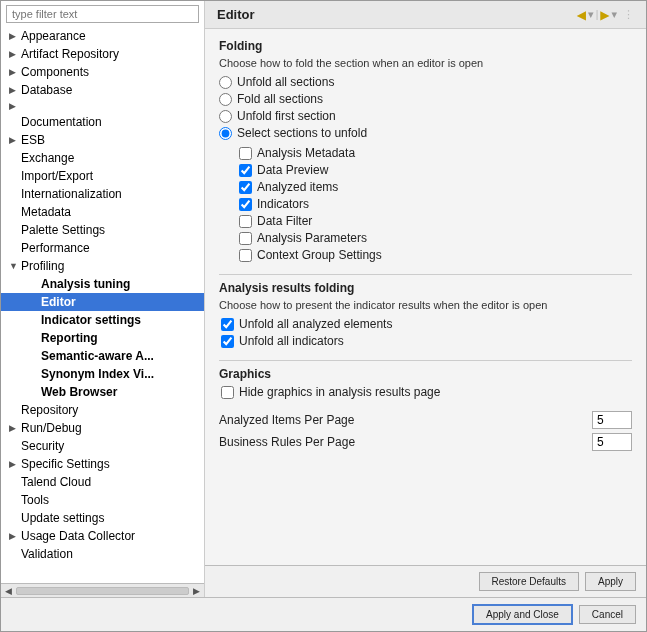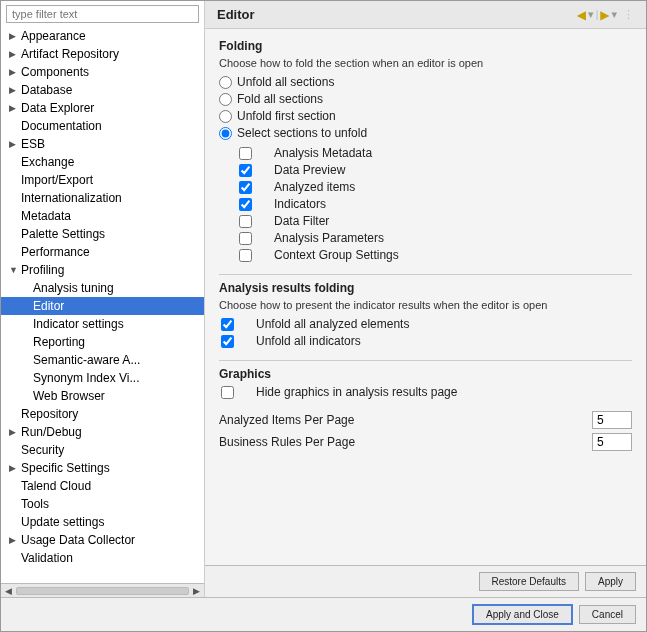--- a/index.html
+++ b/index.html
@@ -76,21 +76,22 @@
 
     .tree-item.selected .arrow {
       color: #fff;
     }
 
     .tree-item .item-label {
       flex: 1;
     }
 
     .tree-child {
-      padding-left: 20px;
+      padding-left: 28px;
+      font-weight: bold;
     }
 
     
     .right-panel {
       flex: 1;
       background: #f4f4f4;
       display: flex;
       flex-direction: column;
     }
 
@@ -164,21 +165,21 @@
     .checkbox-group {
       display: flex;
       flex-direction: column;
       gap: 3px;
       margin-left: 2px;
     }
 
     .checkbox-item {
       display: flex;
       align-items: center;
-      gap: 22px;
+      gap: 5px;
       font-size: 12px;
       color: #222;
     }
 
     input[type="checkbox"] {
       margin: 0;
       cursor: pointer;
     }
 
     .form-row {
@@ -291,21 +292,20 @@
           <span class="item-label">Components</span>
         </div>
 
         <div class="tree-item">
           <span class="arrow">▶</span>
           <span class="item-label">Database</span>
         </div>
 
         <div class="tree-item">
           <span class="arrow">▶</span>
-          <span class="item-label">Data Explorer</span>
         </div>
 
         <div class="tree-item">
           <span class="arrow"></span>
           <span class="item-label">Documentation</span>
         </div>
 
         <div class="tree-item">
           <span class="arrow">▶</span>
           <span class="item-label">ESB</span>

